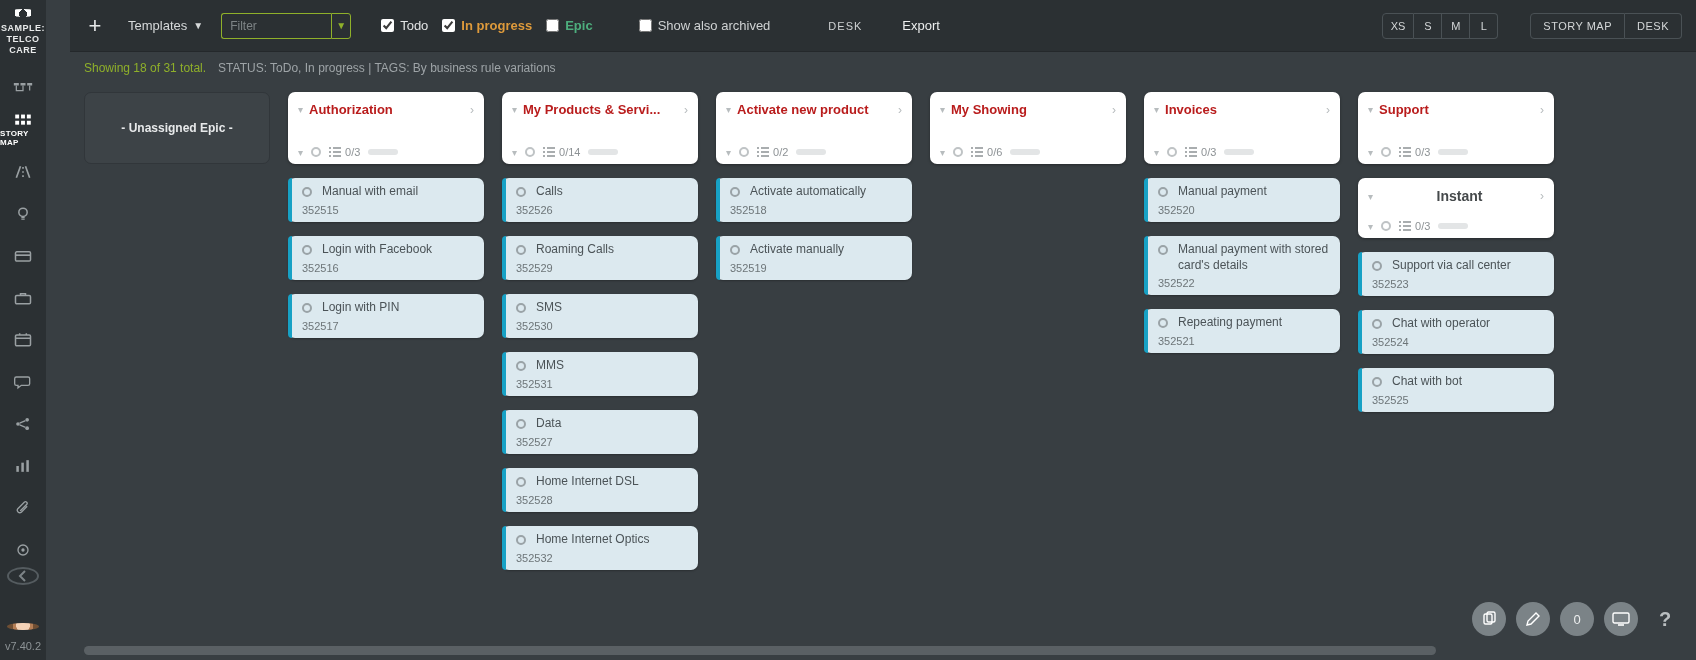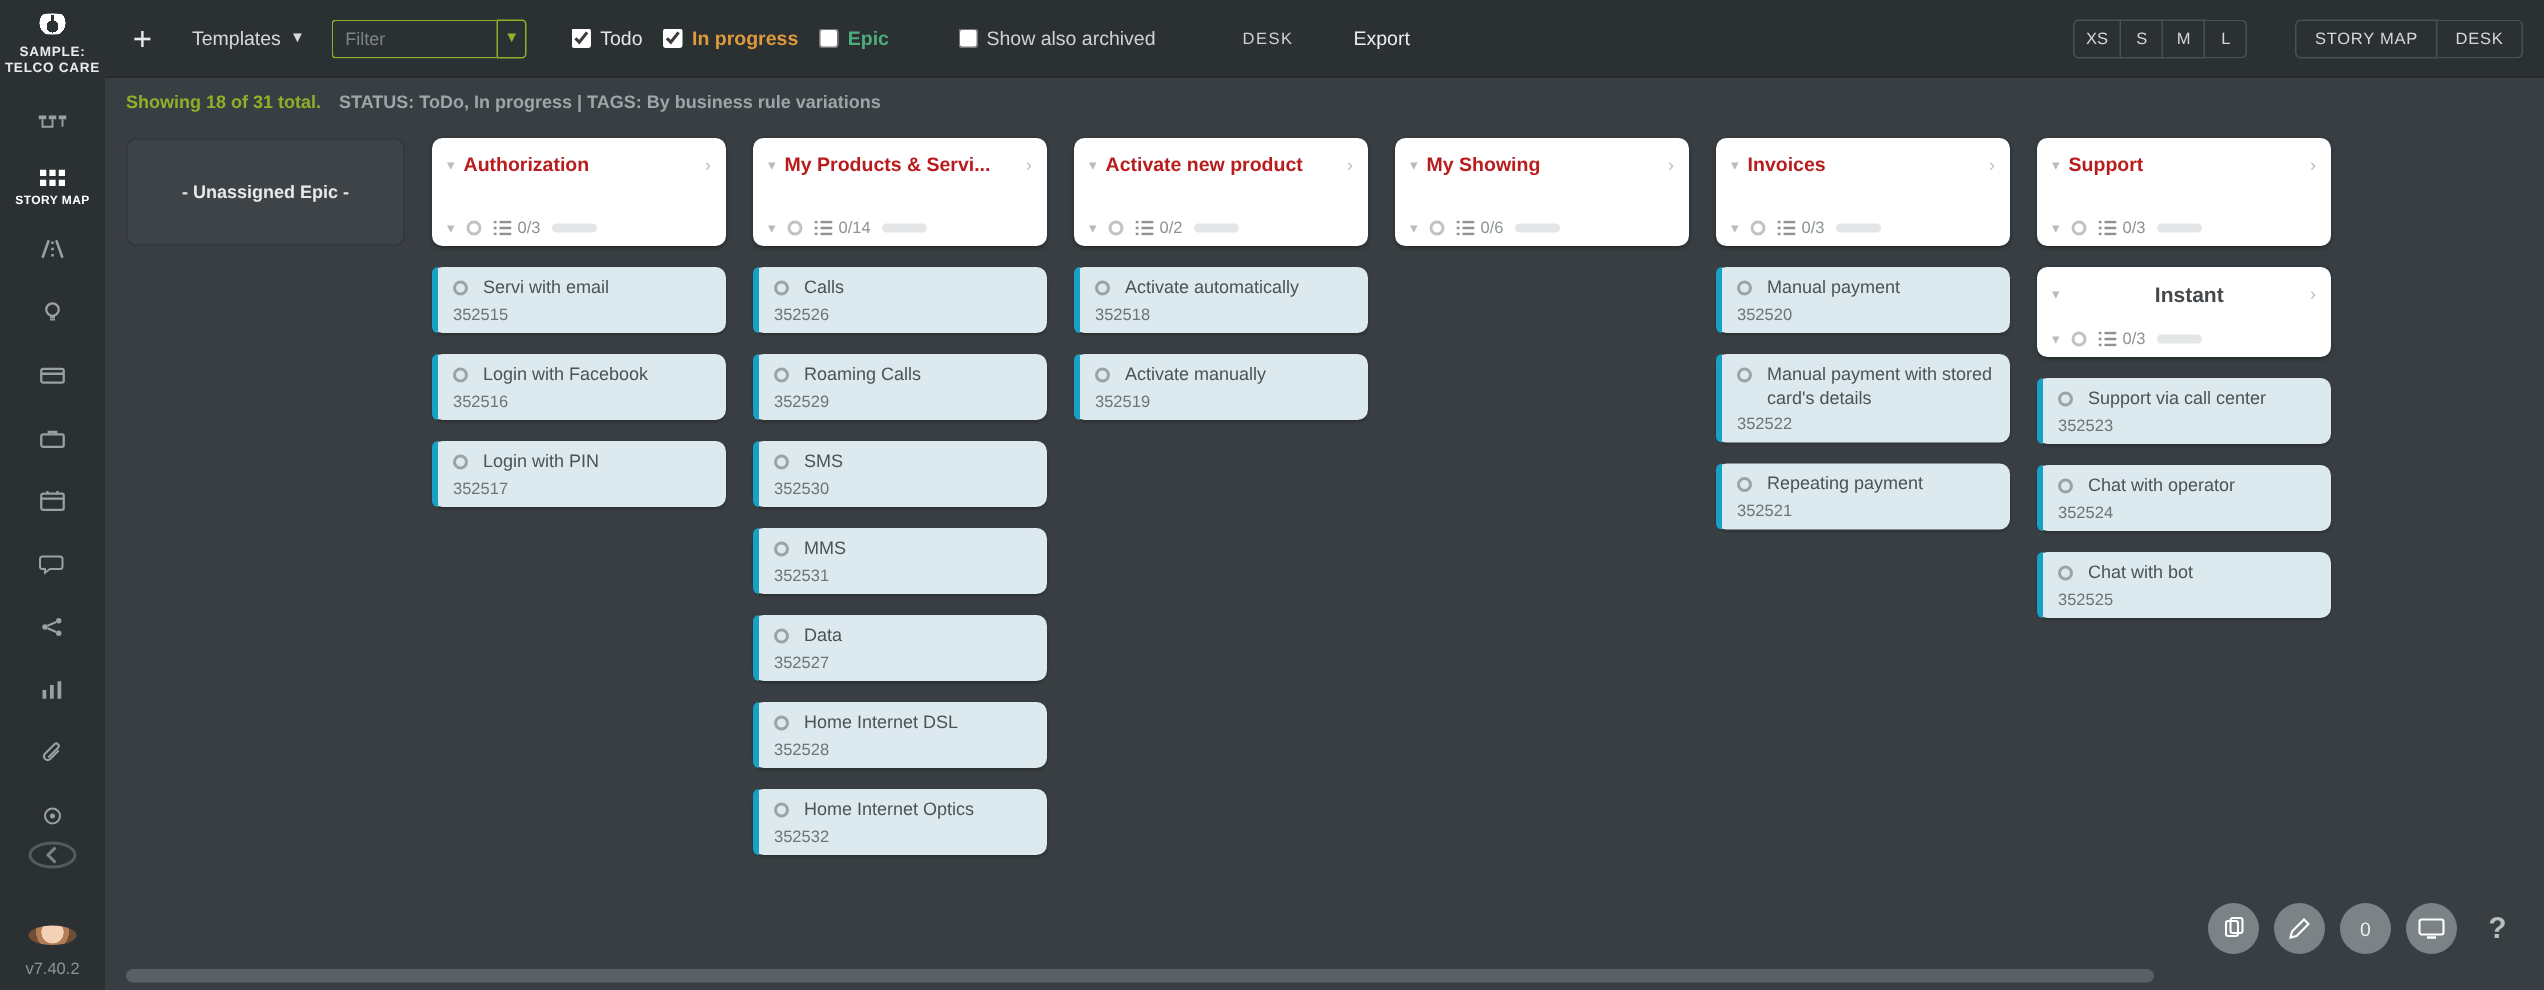--- a/index.html
+++ b/index.html
@@ -8,21 +8,21 @@
     font-family: -apple-system, BlinkMacSystemFont, "Segoe UI", Arial, sans-serif;
     background: #383e42;
     color: #cfd3d4;
     font-size: 13px;
     overflow: hidden;
   }
 
   
   .rail {
     position: fixed; left:0; top:0; bottom:0;
-    width: 70px;
+    width: 46px;
     background: #2b3033;
     display: flex; flex-direction: column; align-items: center;
     z-index: 50;
   }
   .rail .logo {
     width: 34px; height:34px; border-radius:50%;
     background: radial-gradient(circle at 50% 45%, #fff 0 46%, transparent 47%);
     margin-top:9px;
     position:relative;
   }
@@ -96,21 +96,21 @@
   .view-group{display:flex; margin-left:14px;}
   .view-btn{height:26px; padding:0 12px; border:1px solid #4a5155; color:#d4d7d8;
             font-size:11px; letter-spacing:0.5px; cursor:pointer; display:flex; align-items:center;}
   .view-btn + .view-btn{border-left:none;}
   .view-btn:first-child{border-radius:4px 0 0 4px;}
   .view-btn:last-child{border-radius:0 4px 4px 0;}
 
   
   .statusbar { position:fixed; left:70px; right:0; top:52px; height:32px;
                display:flex; align-items:center; padding:0 14px; gap:12px;
-               background:#383e42; z-index:30;font-weight:bold;}
+               background:#383e42; z-index:30;}
   .status-count{color:#8FB02A; font-size:12px;}
   .status-text{color:#9ea4a7; font-size:12px;}
 
   
   .board-viewport { position:fixed; left:70px; right:0; top:84px; bottom:20px;
                     overflow-x:auto; overflow-y:auto;}
   .board-track { display:flex; gap:18px; padding:8px 14px 40px; min-width:100%;}
   .unassigned-col { width:186px; flex:0 0 186px;}
   .column { width:196px; flex:0 0 196px; display:flex; flex-direction:column; gap:14px;}
 
@@ -334,21 +334,21 @@
                 <path d="M0 1h2M0 5h2M0 9h2M4 1h8M4 5h8M4 9h8" stroke="currentColor" stroke-width="1.6"></path>
               </svg>
               <span>0/3</span>
             </span>
       <span class="epic-bar"></span>
     </div>
   </div>
   <div class="story-card">
     <div class="story-top">
       <span class="story-dot"></span>
-      <span class="story-title">Servi with email</span>
+      <span class="story-title">Manual with email</span>
     </div>
     <div class="story-id">352515</div>
   </div>
   <div class="story-card">
     <div class="story-top">
       <span class="story-dot"></span>
       <span class="story-title">Login with Facebook</span>
     </div>
     <div class="story-id">352516</div>
   </div>

